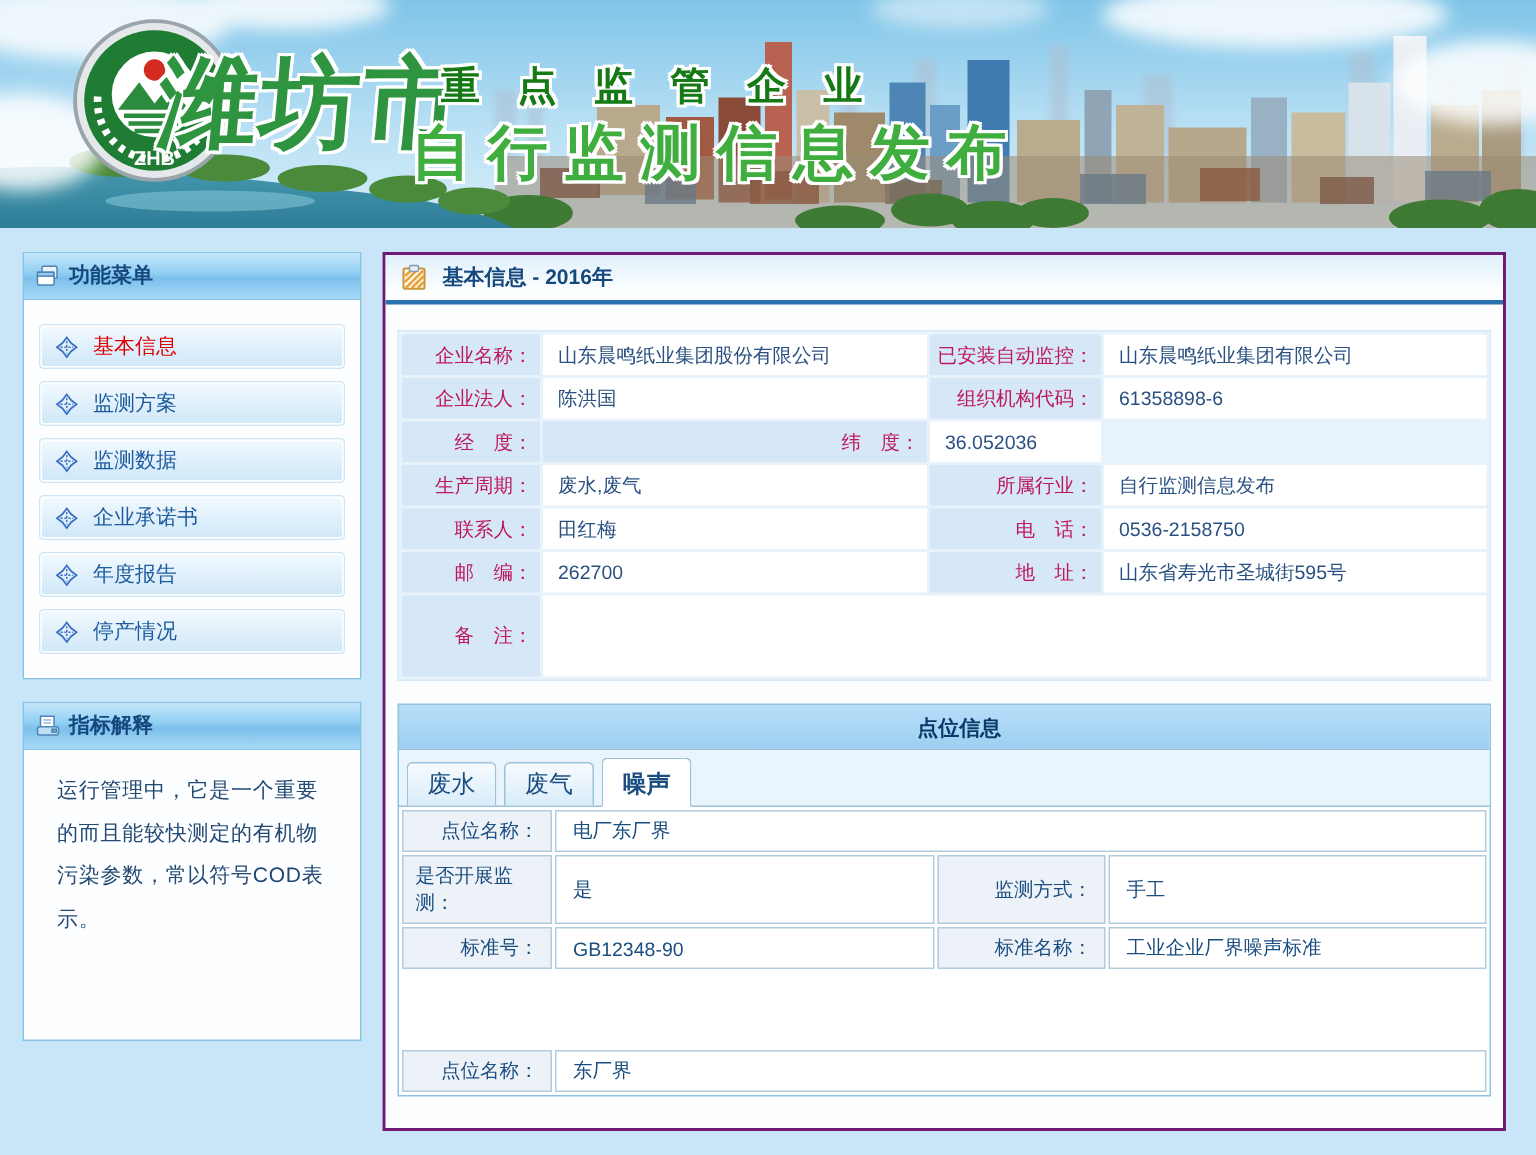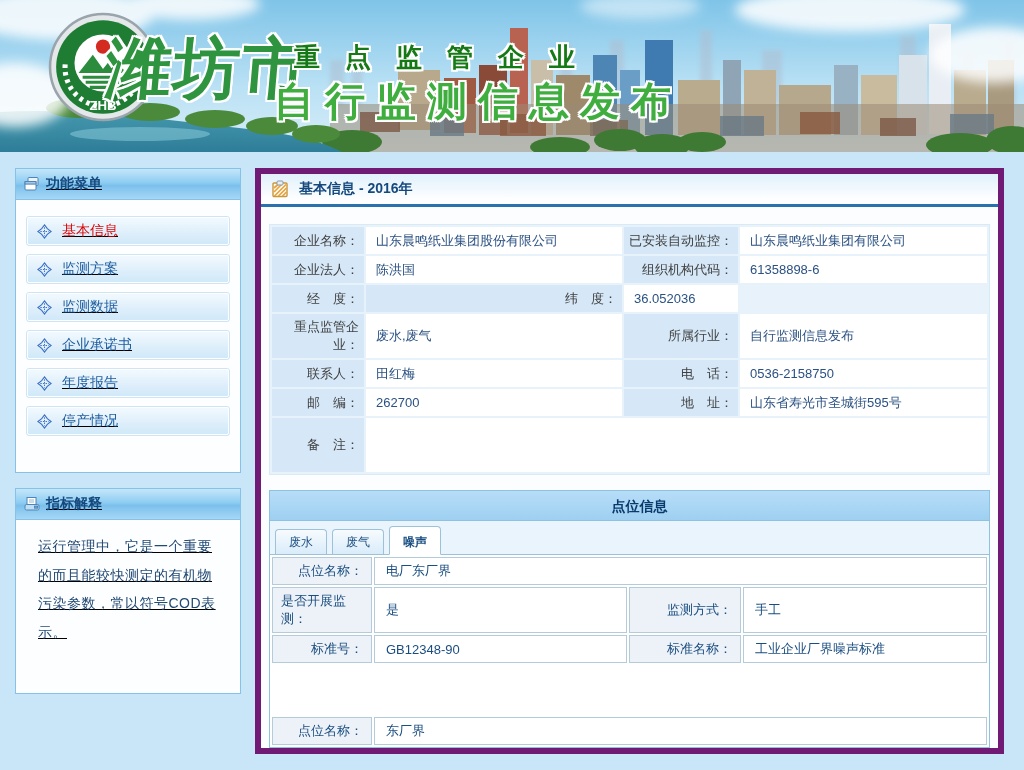--- a/index.html
+++ b/index.html
@@ -12,59 +12,59 @@
   .banner svg.skyline { position:absolute; left:0; top:0; }
   .logo-wrap { position:absolute; left:48px; top:12px; width:110px; height:110px; }
   .outline-w { text-shadow:-2px -2px 0 #fff,2px -2px 0 #fff,-2px 2px 0 #fff,2px 2px 0 #fff,-2px 0 0 #fff,2px 0 0 #fff,0 -2px 0 #fff,0 2px 0 #fff; }
   .city-title { position:absolute; left:106px; top:24px; font-family:"DejaVu Serif","Liberation Serif",serif;
     font-size:66px; font-weight:bold; color:#2f9440; letter-spacing:2px; transform:skewX(-5deg); white-space:nowrap; }
   .sub1 { position:absolute; left:294px; top:40px; font-size:26px; font-weight:700; color:#157a15; letter-spacing:25px; white-space:nowrap;text-align:right; }
   .sub2 { position:absolute; left:274px; top:74px; font-size:40px; font-weight:700; color:#3fae3f; letter-spacing:11px; white-space:nowrap; }
 
   
   .content { display:flex; gap:14px; padding:16px 20px 0 15px; }
-  .left-col { width:226px; flex:none; height:526px; display:flex; flex-direction:column; gap:15px;text-decoration:underline; }
-  .main-col { flex:1; height:586px; overflow:hidden; border:6px solid #701a75; background:#fbfdff; }
+  .left-col { width:226px; flex:none; height:526px; display:flex; flex-direction:column; gap:15px; }
+  .main-col { flex:1; height:586px; overflow:hidden; border:2px solid #701a75; background:#fbfdff; }
 
   
   .panel { border:1px solid #86c2e8; background:#fdfeff; }
   .panel-header { height:31px; display:flex; align-items:center; gap:6px; padding:0 8px;
     background:linear-gradient(180deg,#c4e6fa 0%,#8ecdf2 45%,#7cc0ec 55%,#a6d8f6 100%);
     border-bottom:1px solid #86c2e8; color:#15497e; font-weight:bold; font-size:14px; }
-  .menu-body { padding:8px 6px 28px; }
+  .menu-body { padding:8px 6px 8px; }
   .menu-item { height:30px; margin:8px 4px; display:flex; align-items:center; gap:10px; padding:0 10px;
     background:linear-gradient(180deg,#f3fafe 0%,#ddeefb 60%,#cfe8f8 100%);
     border:1px solid #cde6f6; outline:1px solid #fff; outline-offset:-2px; border-radius:3px;
     color:#1d5c9e; font-size:14px; cursor:pointer; }
   .menu-item .mi-label { color:#1d5c9e; }
   .menu-item.active .mi-label { color:#dd0000; }
   .indicator-panel { flex:1; }
   .indicator-body { padding:12px 22px; font-size:14px; color:#234a73; line-height:2.05; letter-spacing:0.5px; }
 
   
   .main-header { height:33px; display:flex; align-items:center; gap:10px; padding:0 10px;
     background:linear-gradient(180deg,#e0f0fb 0%,#fcfeff 80%);
     border-bottom:3px solid #2a72ad; color:#15497e; font-weight:bold; font-size:14px; }
   .main-body { padding:17px 8px 0 8px; }
 
   
   .info-table { border:1px solid #d9eaf7; background:#e7f2fb; padding:2px; }
   .info-row { display:grid; grid-template-columns:92px 256px 114px 1fr; gap:2px; margin-bottom:2px; }
   .info-row:last-child { margin-bottom:0; }
   .info-row.full { grid-template-columns:92px 1fr; min-height:54px; }
-  .info-label { background:#d6e8f8; color:#404040; font-size:13px; min-height:27px;
+  .info-label { background:#d6e8f8; color:#be185d; font-size:13px; min-height:27px;
     display:flex; align-items:center; justify-content:flex-end; padding:4px 5px; text-align:right; }
   .info-value { background:#fff; color:#2b5182; font-size:13px; display:flex; align-items:center; padding:4px 10px; }
 
   
   .point-section { margin-top:15px; border:1px solid #8fc2e0; background:#fff; }
   .point-title { height:30px; line-height:30px; text-align:center; font-weight:bold; font-size:14px; color:#0a3a6b;
     background:linear-gradient(180deg,#b7ddf8 0%,#9ed0f1 100%); border-bottom:1px solid #8fc2e0;padding-left:20px; }
   .tab-strip { display:flex; align-items:flex-end; gap:5px; padding:5px 5px 0; background:#e9f4fc; border-bottom:1px solid #9cc2da; }
-  .tab { padding:4px 13px 3px; font-size:12px; color:#1a4d80; cursor:pointer;
+  .tab { padding:4px 13px 3px; font-size:16px; color:#1a4d80; cursor:pointer;
     background:linear-gradient(180deg,#f7fbfe 0%,#d9ecfa 100%);
     border:1px solid #9cc2da; border-bottom:none; border-radius:4px 4px 0 0; }
   .tab.active { background:#fff; font-weight:bold; padding-top:7px; margin-bottom:-1px; border-bottom:1px solid #fff; }
   .point-block { margin-bottom:54px; }
   .point-block:last-child { margin-bottom:0; }
   .pt-row { display:grid; grid-template-columns:100px 253px 112px 1fr; gap:2px; margin:2px; }
   .pt-row.name-row { grid-template-columns:100px 1fr;font-family:Liberation Mono, monospace; }
   .pt-label { background:#edf2f8; border:1px solid #b4cbda; color:#1a4d80; font-size:13px; min-height:28px;
     display:flex; align-items:center; justify-content:flex-end; padding:4px 8px; }
   .pt-value { background:#fff; border:1px solid #b4cbda; color:#1a4d80; font-size:13px;
@@ -299,21 +299,21 @@
     <div class="info-value">陈洪国</div>
     <div class="info-label">组织机构代码：</div>
     <div class="info-value">61358898-6</div>
   </div>
             <div class="info-row">
     <div class="info-label">经　度：</div>
     <div class="info-label">纬　度：</div>
     <div class="info-value">36.052036</div>
   </div>
             <div class="info-row">
-    <div class="info-label">重点监管企业：</div>
+    <div class="info-label">生产周期：</div>
     <div class="info-value">废水,废气</div>
     <div class="info-label">所属行业：</div>
     <div class="info-value">自行监测信息发布</div>
   </div>
             <div class="info-row">
     <div class="info-label">联系人：</div>
     <div class="info-value">田红梅</div>
     <div class="info-label">电　话：</div>
     <div class="info-value">0536-2158750</div>
   </div>

